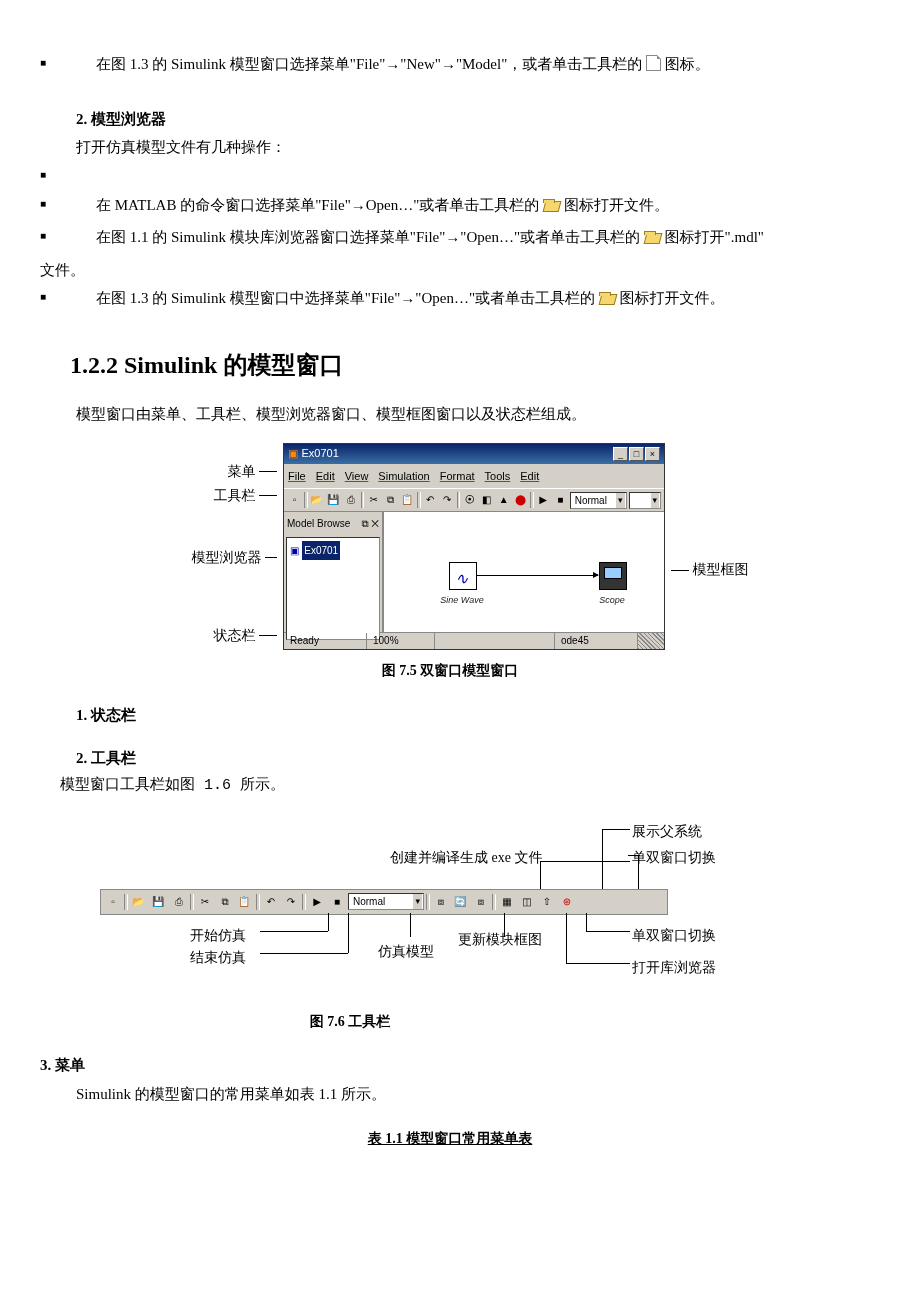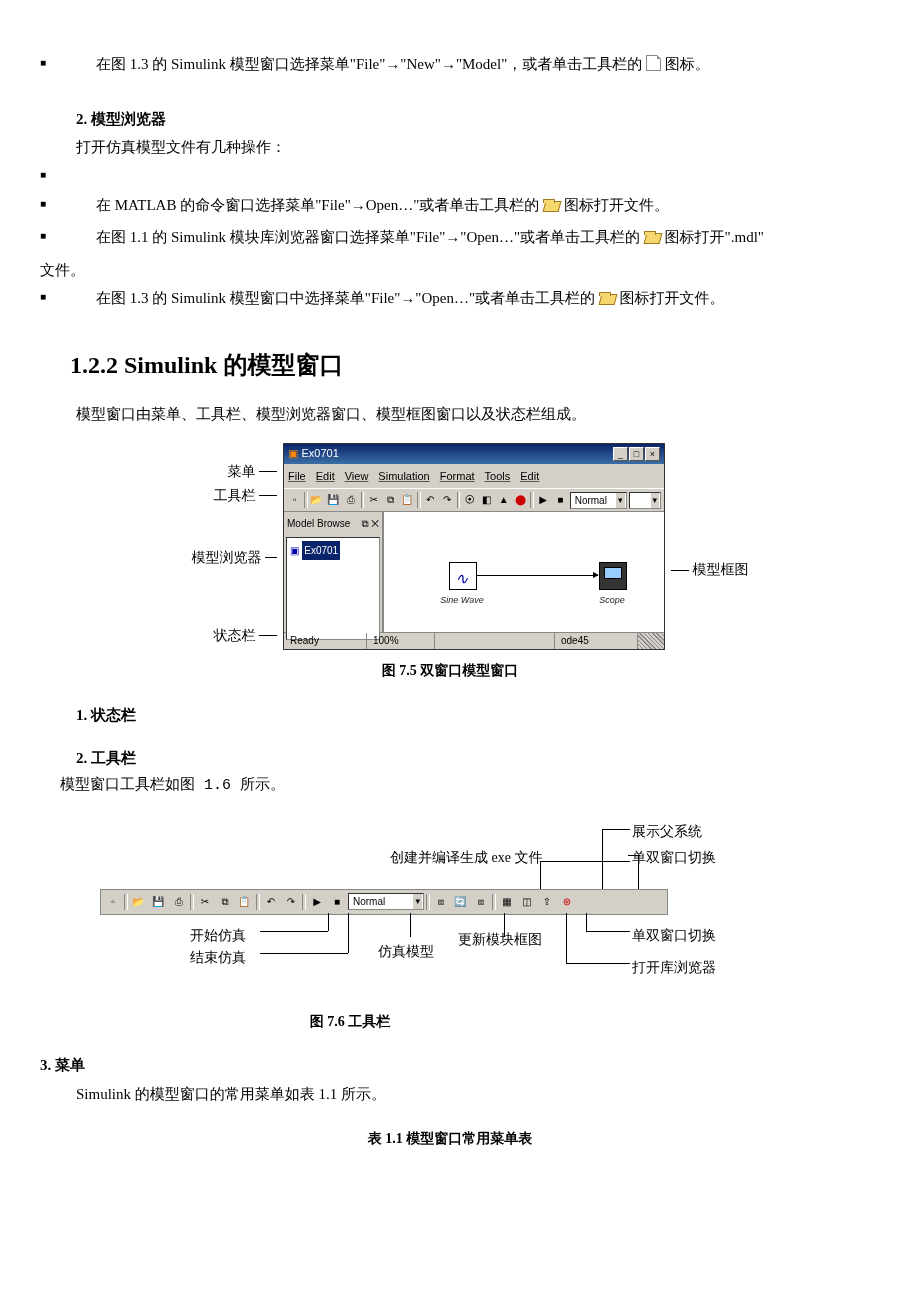--- a/index.html
+++ b/index.html
@@ -448,13 +448,13 @@
   <div class="leader" style="left:466px;top:152px;width:64px;height:1px;"></div>
 </div>
 <div class="fig-caption" style="margin-left:-200px;">图 7.6  工具栏</div>
 
 <div style="">
   <span class="bold">3.</span>
   <span class="bold">菜单</span>
 </div>
 <div style="margin-left:36px;">Simulink 的模型窗口的常用菜单如表 1.1 所示。</div>
 
-<div class="fig-caption" style="margin-top:18px;">表 1.1 模型窗口常用菜单表</div>
+<div class="fig-caption" style="margin-top:18px;text-decoration:underline;">表 1.1 模型窗口常用菜单表</div>
 
 </body></html>

